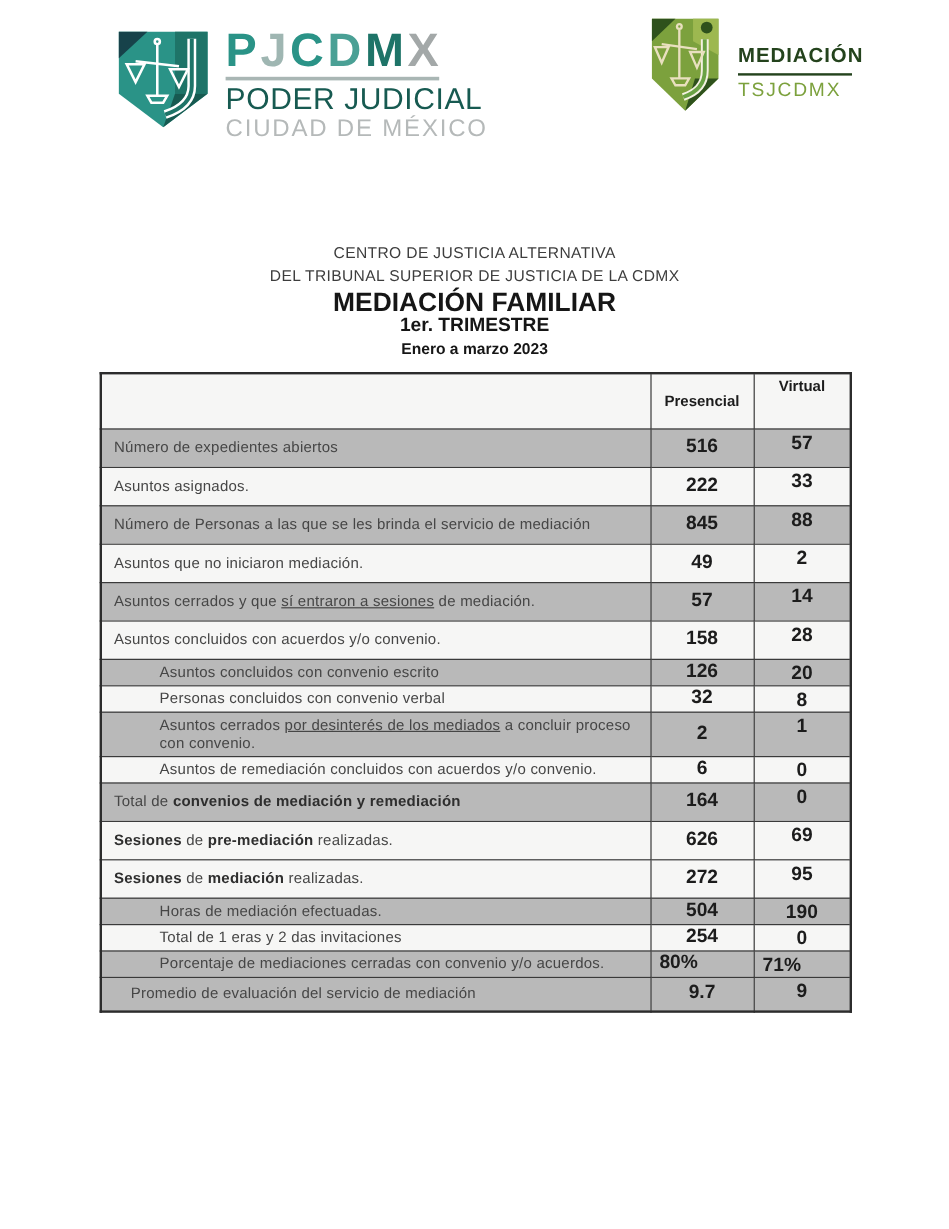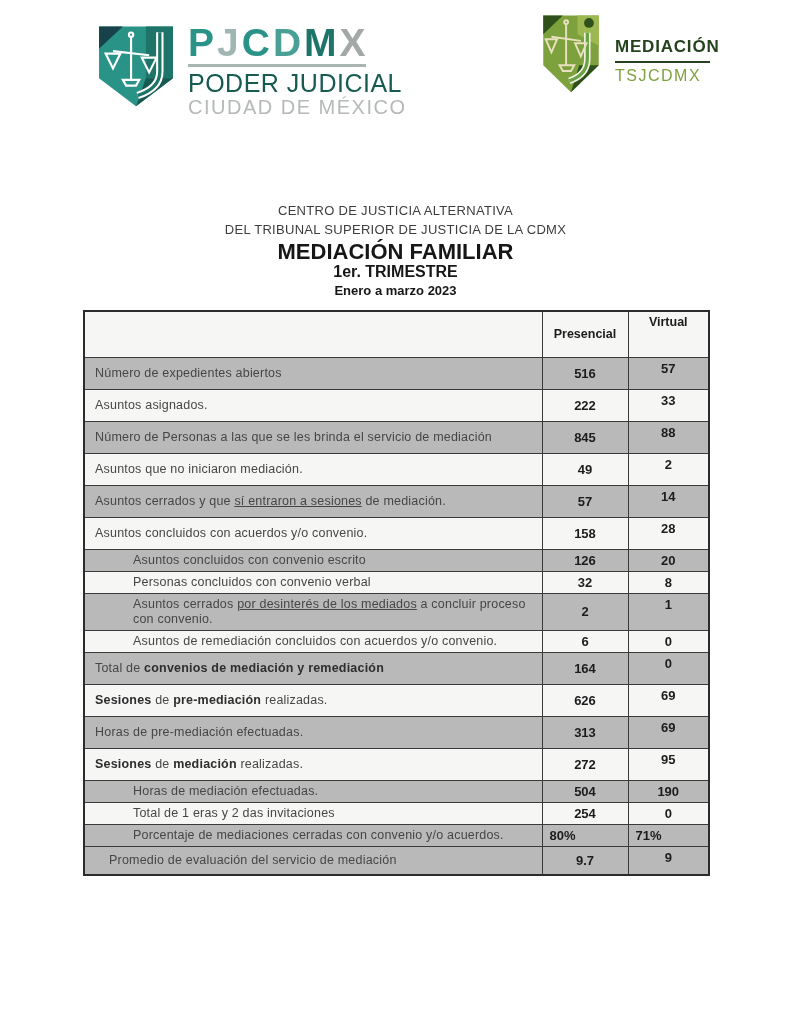--- a/index.html
+++ b/index.html
@@ -44,21 +44,21 @@
   thead th.col-pres{vertical-align:middle; text-align:center;}
   thead th.col-virt{vertical-align:top; text-align:center; padding-top:3px;}
   tr.plain{background:var(--row_white);}
   tr.shaded{background:var(--row_gray);}
   td.col-label{
     font-size:12.5px; color:var(--label_text); padding:8px 8px 8px 10px; line-height:15px;
     vertical-align:middle; letter-spacing:0.2px;
   }
   tr.compact td.col-label{padding-top:3px; padding-bottom:3px;padding-left:48px;}
   tr.indent td.col-label{padding-left:24px; padding-top:6px; padding-bottom:6px;}
-  td.num{font-size:13px; font-weight:bold; color:var(--num_text); text-align:center;}
+  td.num{font-size:16px; font-weight:bold; color:var(--num_text); text-align:center;}
   td.col-pres{vertical-align:middle;}
   td.col-virt{vertical-align:top; padding-top:3px;}
   tr.align-left td.num{text-align:left; padding-left:7px;}
   .u{text-decoration:underline;text-align:right;}
   .b{font-weight:bold; color:#2e2e2e;}
 </style>
 </head>
 <body>
 
 <div class="logo-left">
@@ -187,25 +187,20 @@
         <tr class="shaded">
           <td class="col-label"><span>Total de </span><span class="b">convenios de mediación y remediación</span></td>
           <td class="num col-pres">164</td>
           <td class="num col-virt">0</td>
         </tr>
         <tr class="plain">
           <td class="col-label"><span class="b">Sesiones</span><span> de  </span><span class="b">pre-mediación</span><span> realizadas.</span></td>
           <td class="num col-pres">626</td>
           <td class="num col-virt">69</td>
         </tr>
-        <tr class="shaded">
-          <td class="col-label"><span>Horas de  pre-mediación efectuadas.</span></td>
-          <td class="num col-pres">313</td>
-          <td class="num col-virt">69</td>
-        </tr>
         <tr class="plain">
           <td class="col-label"><span class="b">Sesiones</span><span> de </span><span class="b">mediación</span><span> realizadas.</span></td>
           <td class="num col-pres">272</td>
           <td class="num col-virt">95</td>
         </tr>
         <tr class="shaded compact">
           <td class="col-label"><span>Horas de mediación efectuadas.</span></td>
           <td class="num col-pres">504</td>
           <td class="num col-virt">190</td>
         </tr>

